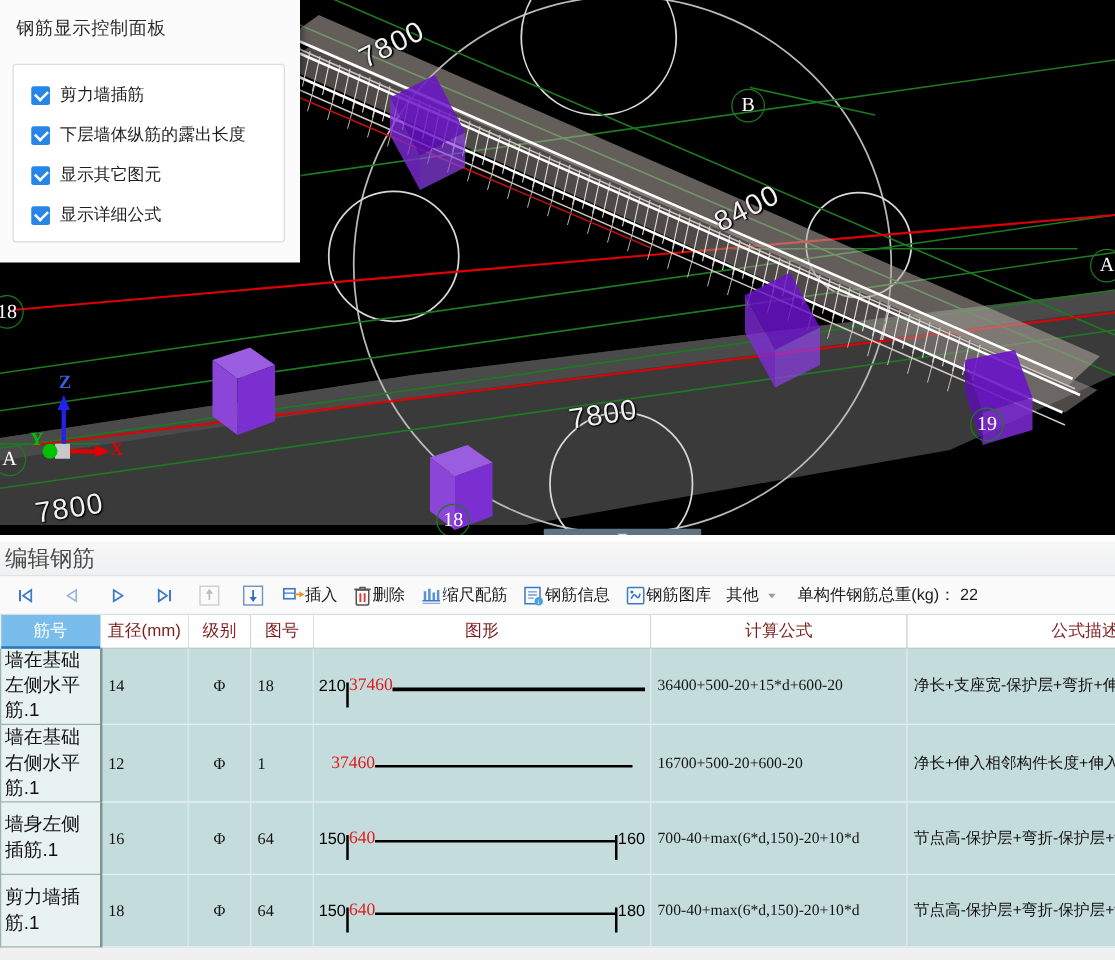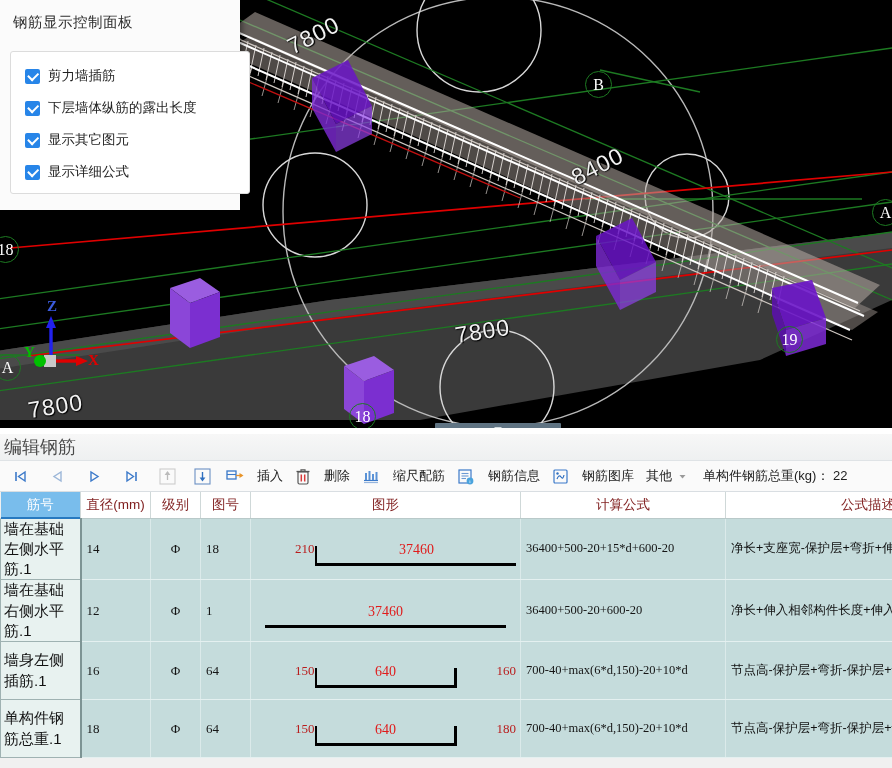--- a/index.html
+++ b/index.html
@@ -55,21 +55,21 @@
     position: absolute; left: 0; top: 0; width: 240px; height: 210px;
     background: #fbfbfb;
     box-shadow: 2px 2px 6px rgba(0,0,0,.45);
     z-index: 20;
   }
   #ctrl-title {
     padding: 13px 0 0 13px; font-size: 14.5px; color: #2b2b2b;
     letter-spacing: .5px;
   }
   #ctrl-box {
-    position: absolute; left: 10px; top: 51px; width: 240px; height: 143px;
+    position: absolute; left: 10px; top: 51px; width: 218px; height: 143px;
     background: #fff; border: 1px solid #dcdcdc; border-radius: 3px;
   }
   .chk-row {
     display: flex; align-items: center; height: 28px;
     padding-left: 14px; gap: 8px; margin-top: 4px;
   }
   .chk-row:first-child { margin-top: 10px; }
   .chkbox {
     width: 15px; height: 15px; background: #2785e8; border-radius: 2px;
     position: relative; flex: 0 0 auto;
@@ -94,21 +94,21 @@
     border-bottom: 1px solid #dfe3e6;
   }
 
   
   #toolbar {
     height: 31px; display: flex; align-items: center;
     background: #fafafa; border-bottom: 1px solid #d9dee2;
     padding-left: 2px; gap: 0;
   }
   .tbtn {
-    display: flex; align-items: center; gap: 13px;
+    display: flex; align-items: center; gap: 0;
     height: 27px; padding: 0 6px; white-space: nowrap;
     font-size: 13px; color: #1c1c1c; cursor: default;
   }
   .tbtn.navi { padding: 0 11px; }
   .tbtn.disabled { color: #b9b9b9; }
   .icn { display: inline-flex; align-items: center; justify-content: center; }
   #weight-label {
     font-size: 13px; color: #1c1c1c; white-space: nowrap;
     margin-left: 10px; overflow: hidden;
   }
@@ -146,24 +146,24 @@
   td.formula { font-size: 12.5px; line-height: 1.25; }
   td.desc {
     font-family: "Liberation Sans", sans-serif; font-size: 12.5px;
     line-height: 1.35; color: #111;
   }
   
   .shapewrap {
     display: flex; align-items: center; justify-content: center;
     height: 57px; gap: 0; padding: 0 4px;
   }
-  .endnum { font-family: Liberation Serif, serif; font-size: 13px; color: #b91c1c; margin-left: 40px; }
+  .endnum { font-family: Liberation Sans, sans-serif; font-size: 13px; color: #000000; }
   .barlen {
     position: relative; flex: 1 1 auto; display: flex;
-    flex-direction: column; align-items: center; justify-content: flex-end;
+    align-items: center; justify-content: flex-end;
     height: 34px;
     text-align: center;
   }
   .barnum { color: #e01b1b; font-family: "Liberation Serif", serif; font-size: 14px; }
   .barline { width: 100%; height: 2.5px; background: #000; margin-top: 5px; }
   .leg-l {
     width: 2.5px; height: 20px; background: #000; align-self: flex-end;
   }
   .leg-r { width: 2.5px; height: 20px; background: #000; align-self: flex-end; }
   .shape-flex { display: flex; align-items: flex-end; height: 34px; flex: 1 1 auto; }
@@ -603,21 +603,21 @@
             <td style="text-align:center">Φ</td>
             <td>1</td>
             <td class="shape">
               <div class="shapewrap" style="padding:0 14px;">
                 <div class="barlen">
                   <span class="barnum">37460</span>
                   <div class="barline"></div>
                 </div>
               </div>
             </td>
-            <td class="formula">36400+500-20+600-20</td>
+            <td class="formula">16700+500-20+600-20</td>
             <td class="desc">净长+伸入相邻构件长度+伸入相邻构件长度</td>
           </tr>
 
           <tr>
             <td class="name">墙身左侧插筋.1</td>
             <td>16</td>
             <td style="text-align:center">Φ</td>
             <td>64</td>
             <td class="shape">
               <div class="shapewrap">
@@ -631,21 +631,21 @@
                   <div class="leg-r"></div>
                 </div>
                 <span class="endnum">160</span>
               </div>
             </td>
             <td class="formula">700-40+max(6*d,150)-20+10*d</td>
             <td class="desc">节点高-保护层+弯折-保护层+设定弯折</td>
           </tr>
 
           <tr>
-            <td class="name">单构件钢筋总重.1</td>
+            <td class="name">剪力墙插筋.1</td>
             <td>18</td>
             <td style="text-align:center">Φ</td>
             <td>64</td>
             <td class="shape">
               <div class="shapewrap">
                 <span class="endnum">150</span>
                 <div class="shape-flex">
                   <div class="leg-l"></div>
                   <div class="barlen">
                     <span class="barnum">640</span>

